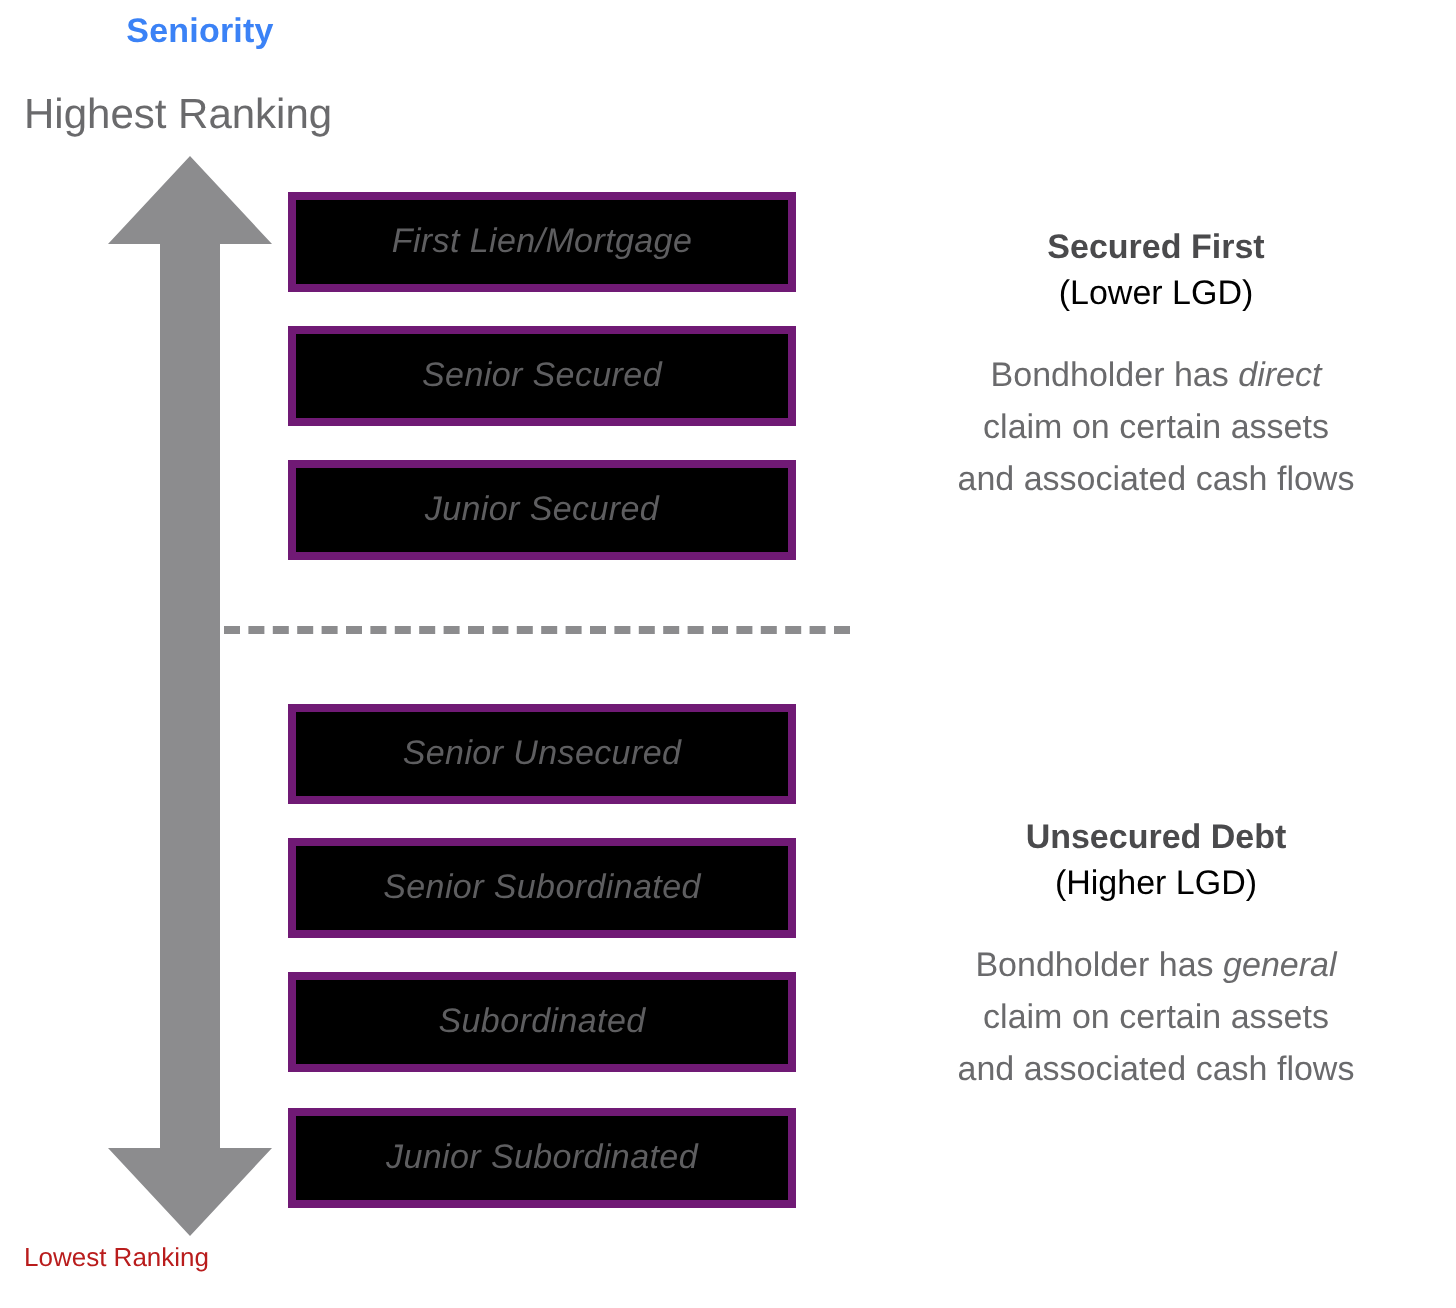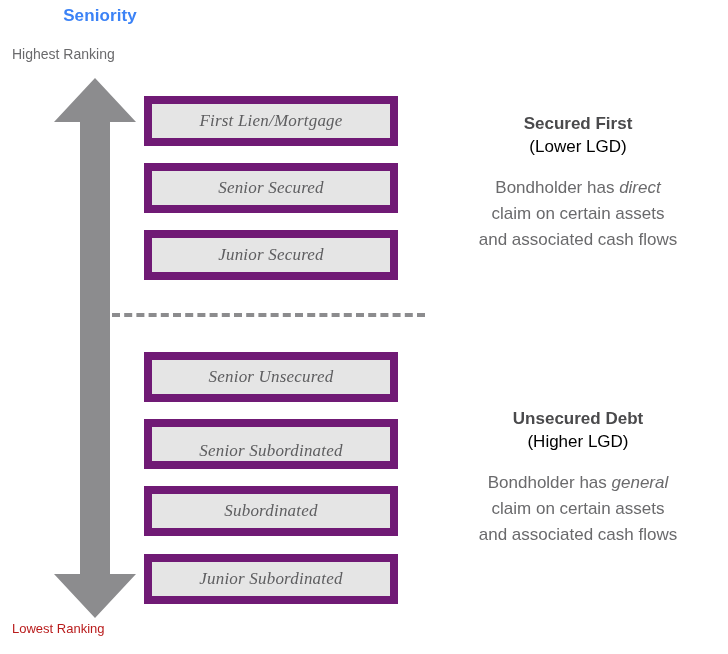--- a/index.html
+++ b/index.html
@@ -31,21 +31,21 @@
     text-align: center;
     font-size: 17px;
     font-weight: bold;
     color: #3b82f6;
     letter-spacing: .1px;
   }
   #highest-ranking-label {
     position: absolute;
     left: 12px;
     top: 46px;
-    font-size: 14px;
+    font-size: 21px;
     color: #6a6a6c;
   }
   #lowest-ranking-label {
     position: absolute;
     left: 12px;
     top: 621px;
     font-size: 13px;
     color: #b91c1c;
   }
 
@@ -68,40 +68,39 @@
     border-top: 4px dashed #8c8c8e;
   }
 
   
   .rank-box {
     position: absolute;
     left: 144px;
     width: 254px;
     height: 50px;
     box-sizing: border-box;
-    border: 8px solid #701a75;
-    background: #e5e5e5;
+    border: 4px solid #701a75;
+    background: #000000;
     display: flex;
     align-items: center;
     justify-content: center;
-    font-family: Liberation Serif, serif;
   }
   .rank-box .rank-label {
     font-size: 17px;
     font-style: italic;
     color: #5e5e60;
     white-space: nowrap;
     letter-spacing: .2px;
   }
 
   .rank-box.i0 { top: 96px; }
   .rank-box.i1 { top: 163px; }
   .rank-box.i2 { top: 230px; }
   .rank-box.i3 { top: 352px; }
-  .rank-box.i4 { top: 419px; align-items: flex-end; }
+  .rank-box.i4 { top: 419px; }
   .rank-box.i5 { top: 486px; }
   .rank-box.i6 { top: 554px; }
 
   
   .annotation {
     position: absolute;
     left: 432px;
     width: 292px;
     text-align: center;
   }

